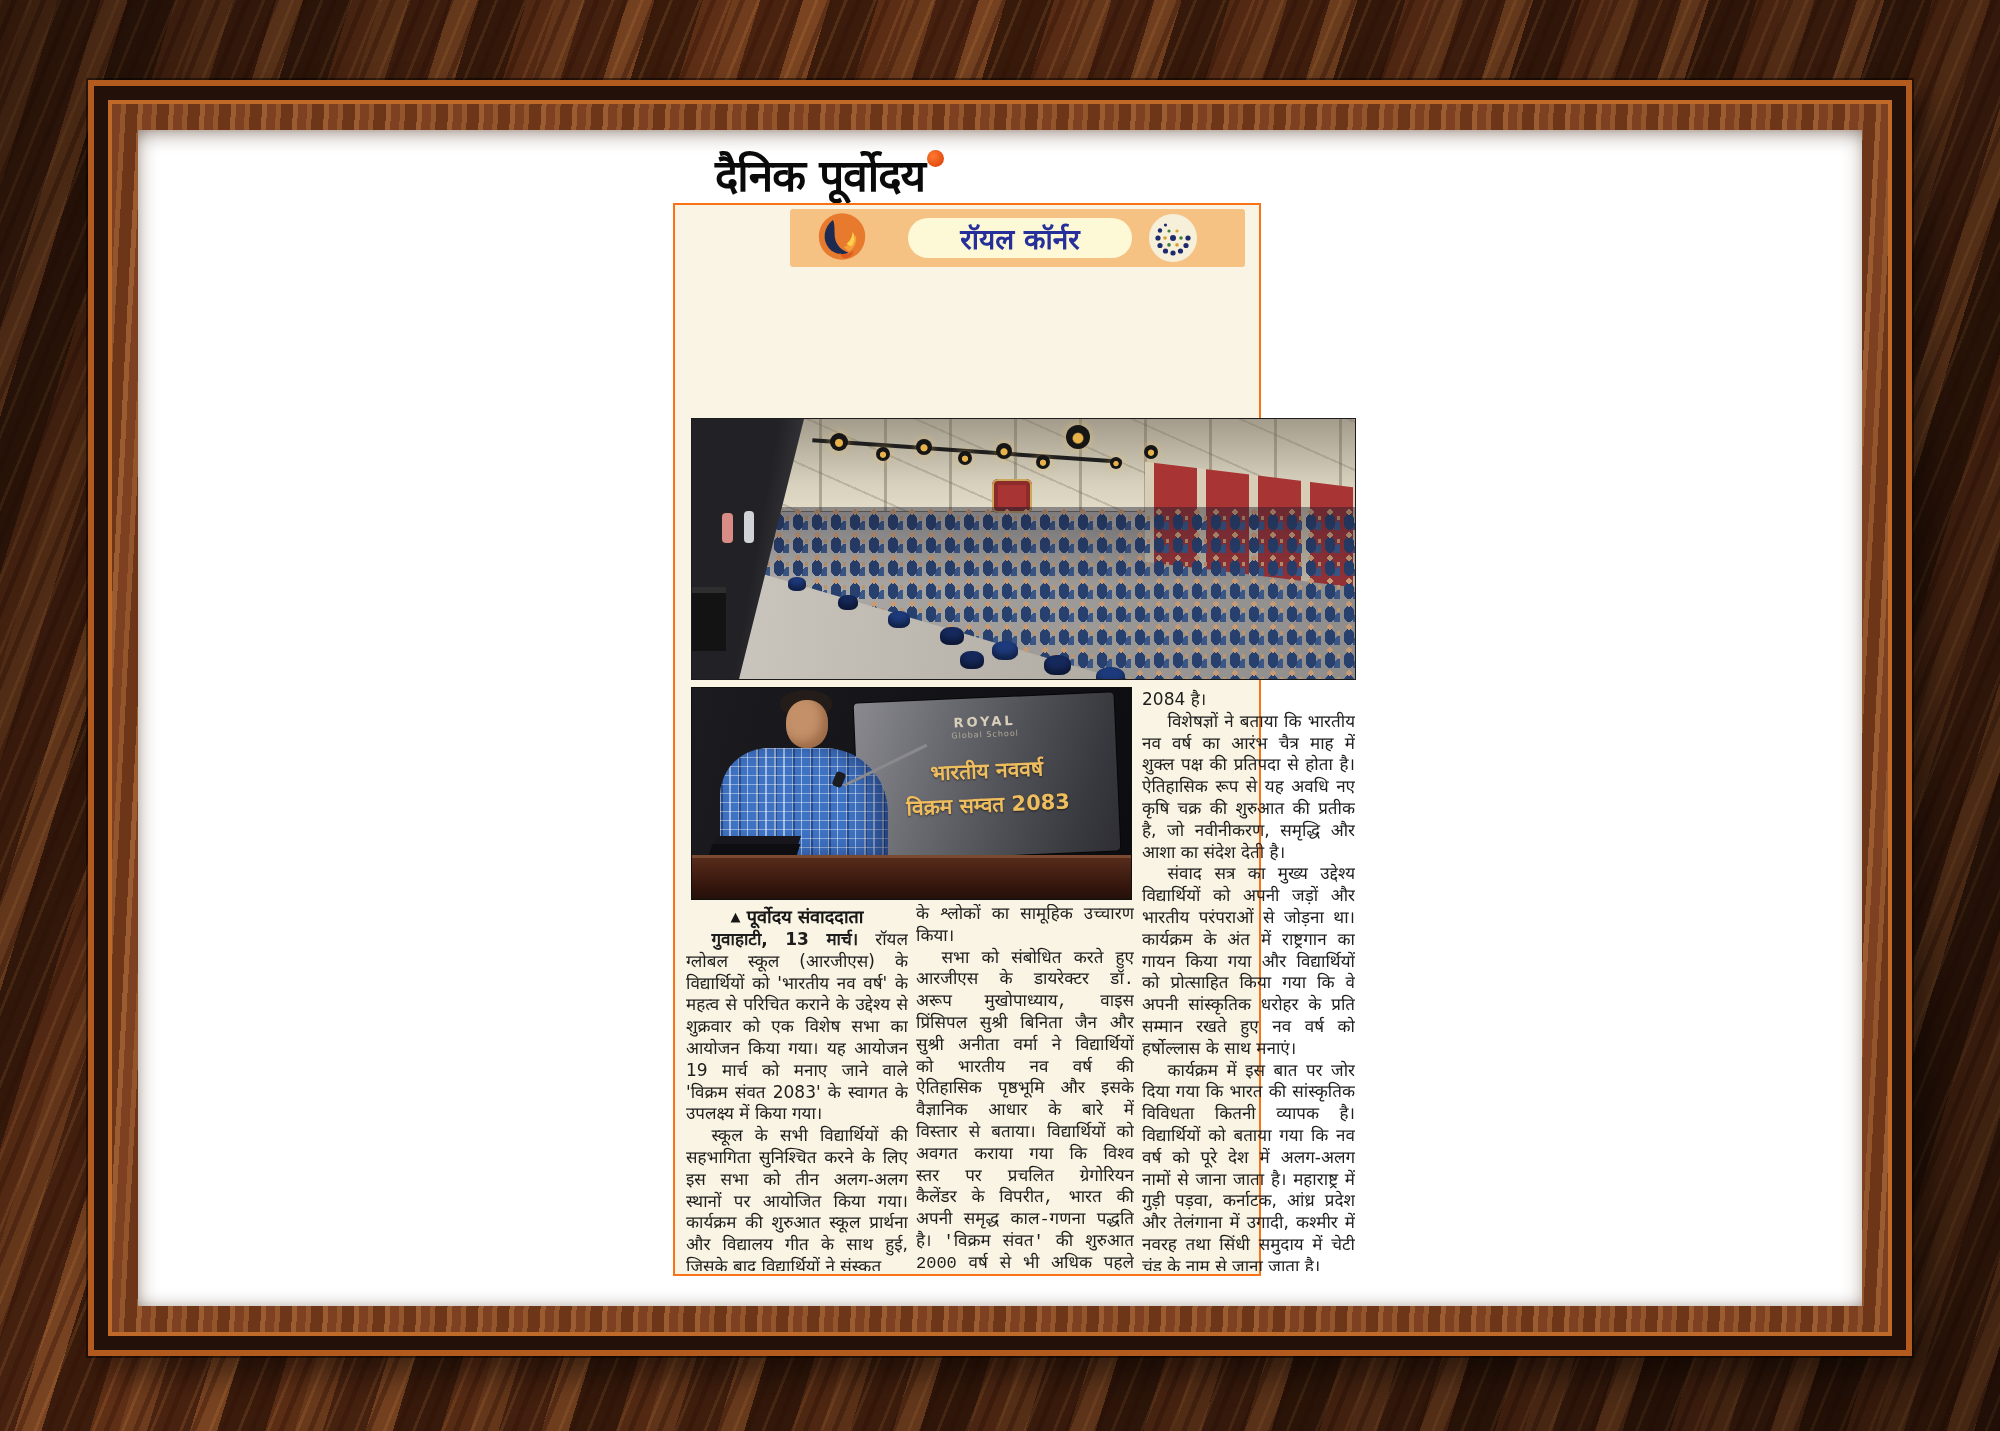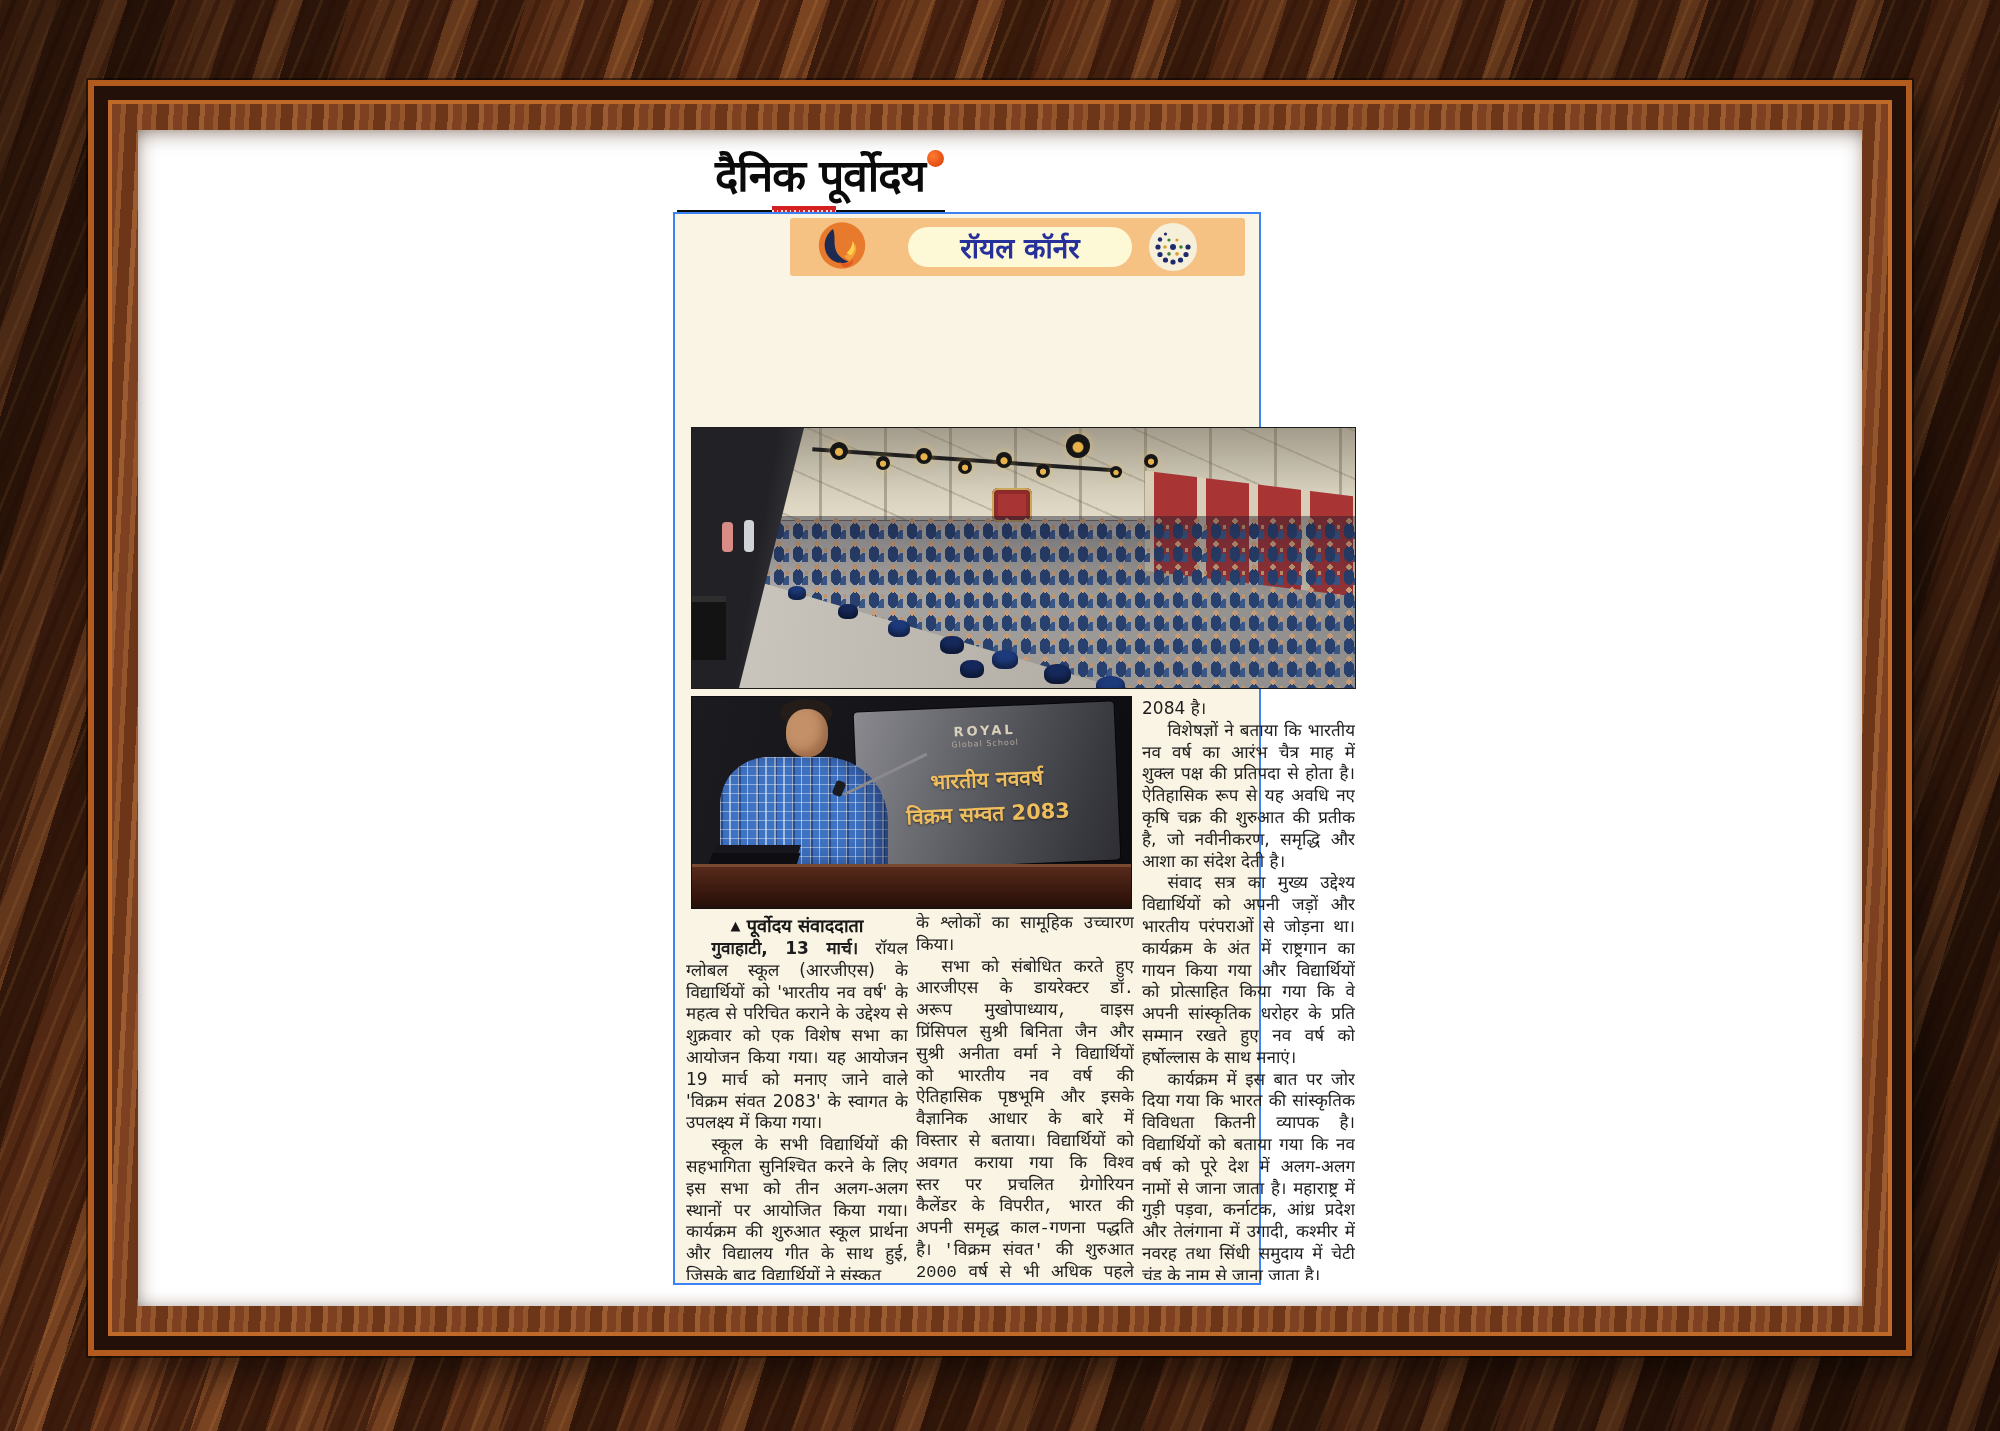--- a/index.html
+++ b/index.html
@@ -35,22 +35,22 @@
   .masthead-dot{position:absolute;left:927px;top:150px;width:17px;height:17px;border-radius:50%;
       background:radial-gradient(circle at 35% 35%, #ff7a30, #e34d12 70%);}
   .masthead-tagline{position:absolute;left:770px;top:196px;width:148px;text-align:right;
       font-size:16px;font-weight:bold;color:#d42020;margin-top:34px;}
   .masthead-rule{position:absolute;left:677px;top:210px;width:268px;height:7px;background:#0b0b0b;}
   .publication-chip{position:absolute;left:772px;top:206px;width:64px;height:9px;background:#d42020;
       background-image:repeating-linear-gradient(90deg, rgba(255,255,255,.85) 0 1.5px, rgba(0,0,0,0) 1.5px 4.5px);
       background-size:100% 2px;background-position:0 3.5px;background-repeat:no-repeat;}
 
   
-  .article{position:absolute;left:673px;top:212px;width:588px;height:1073px;box-sizing:border-box;
-      background:#f9f4e3;border:2px solid #3b82f6;}
+  .article{position:absolute;left:673px;top:203px;width:588px;height:1073px;box-sizing:border-box;
+      background:#f9f4e3;border:2px solid #f97316;}
 
   .banner{position:absolute;left:115px;top:4px;width:455px;height:58px;background:#f5c283;border-radius:3px;}
   .banner-logo{position:absolute;left:22px;top:-2px;width:60px;height:62px;}
   .banner-pill{position:absolute;left:118px;top:9px;width:224px;height:40px;background:#fdf8d6;
       border-radius:20px;display:flex;align-items:center;justify-content:center;}
   .banner-title{font-size:28px;font-weight:800;color:#26309a;white-space:nowrap;}
   .banner-emblem{position:absolute;left:358px;top:4px;width:50px;height:50px;}
 
   .headline{position:absolute;left:0;right:0;top:66px;text-align:center;color:#101010;
       font-weight:800;font-size:45px;line-height:64px;white-space:nowrap;

